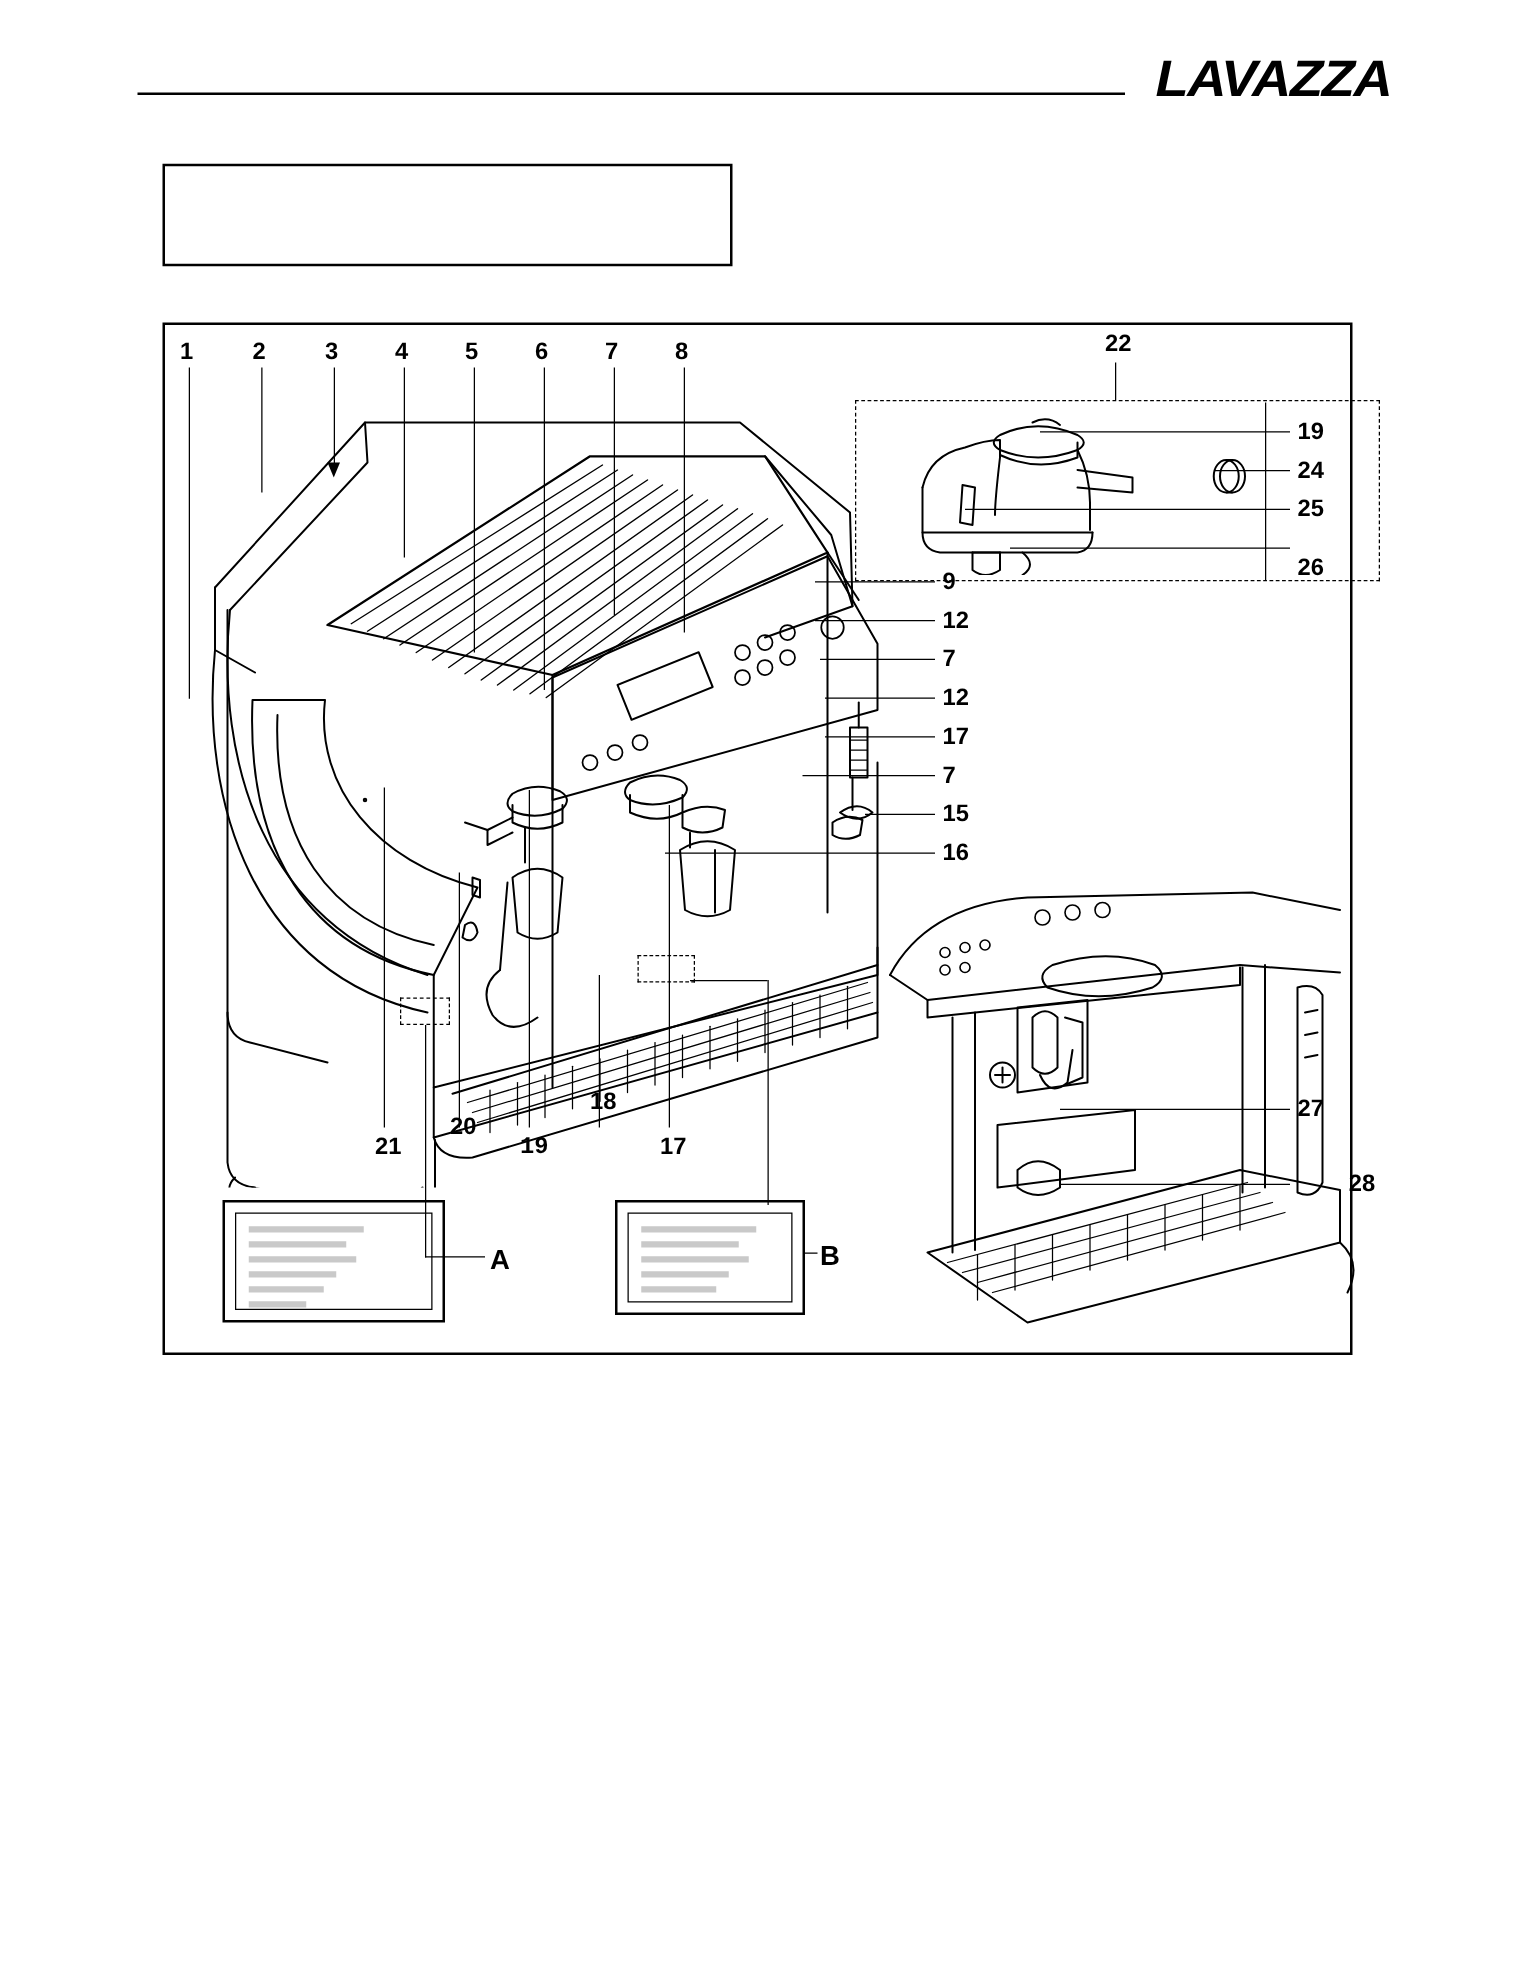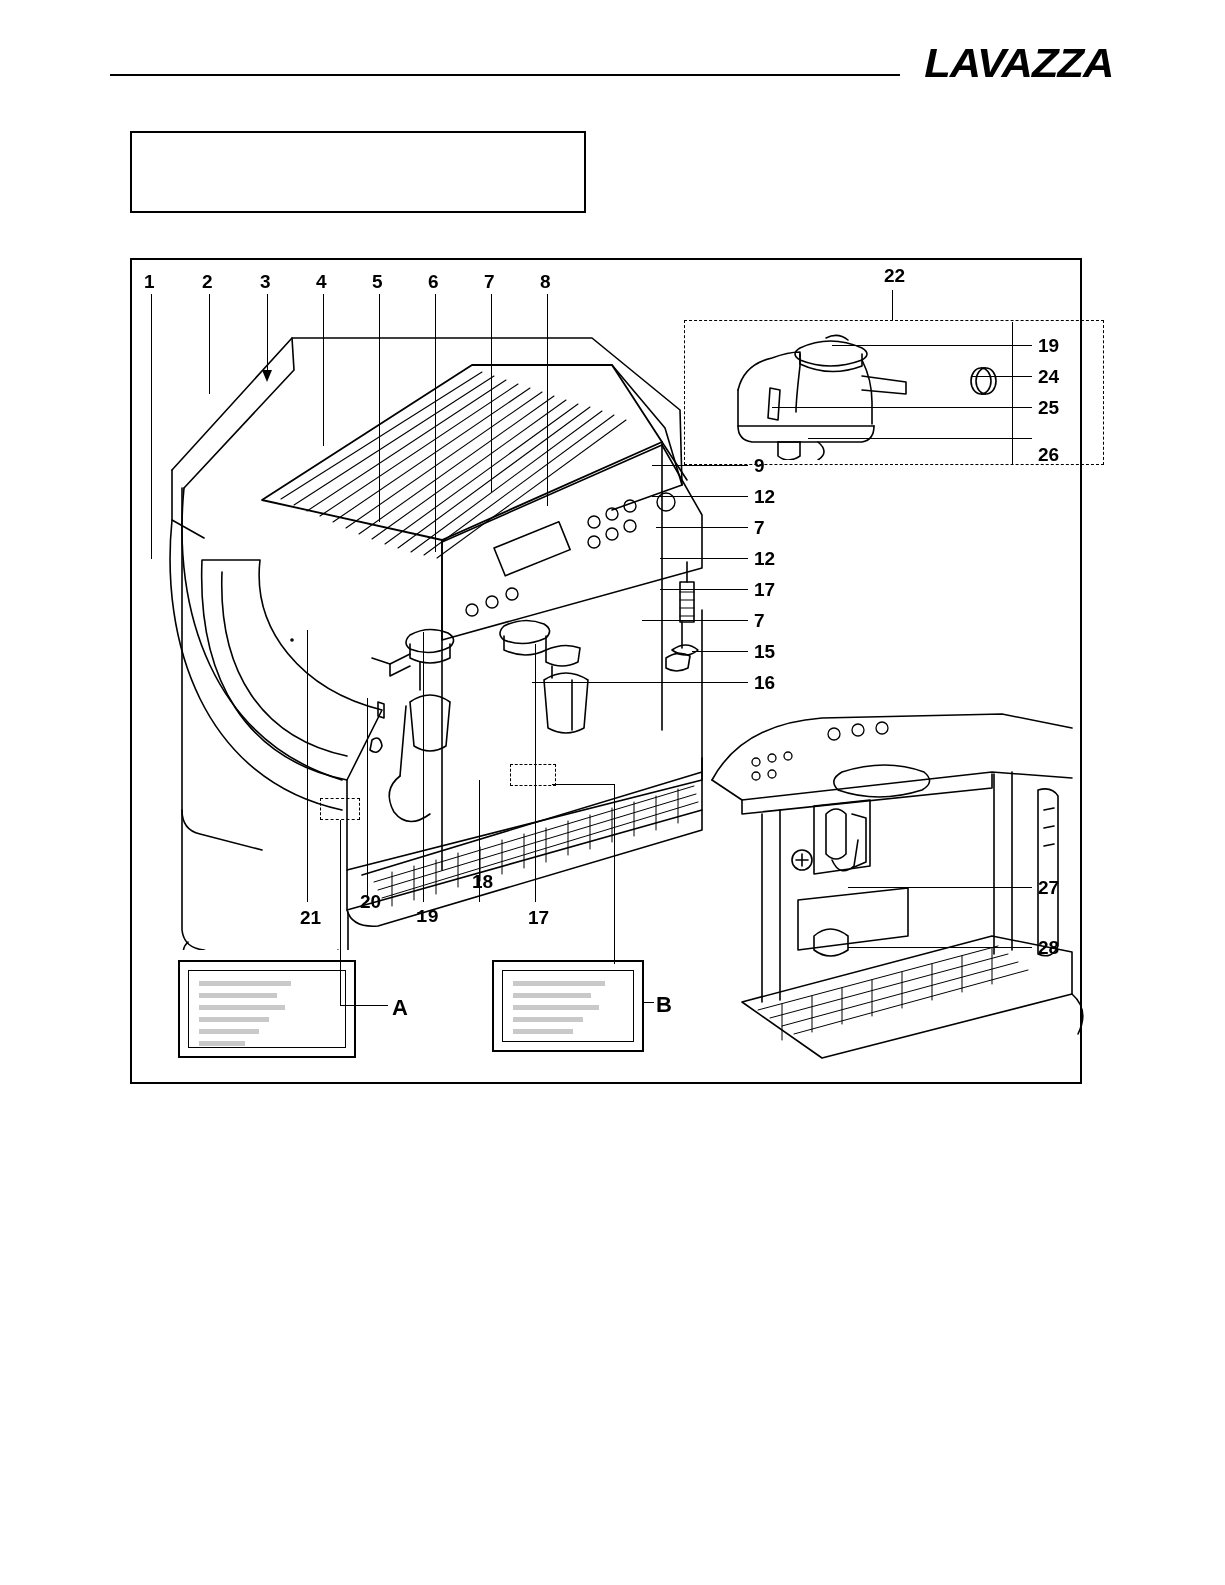--- a/index.html
+++ b/index.html
@@ -418,21 +418,21 @@
         <path d="M230 254 L230 290"></path>
         <path d="M260 246 L260 282"></path>
         <path d="M290 238 L290 274"></path>
       </g>
 
       <path d="M370 284 q18 16 6 40"></path>
     </g>
   </svg>
 
   <div class="callout" style="left:906px; top:618px;">27</div>
-  <div class="callout" style="left:906px; top:678px;">28</div>
+  <div class="callout" style="left:906px; top:678px;padding-left:41px;">28</div>
   <div class="leader h" style="left:716px; top:627px; width:184px;"></div>
   <div class="leader h" style="left:716px; top:687px; width:184px;"></div>
 
   <div class="legend-box" style="left:46px; top:700px; width:178px; height:98px;">
     <div class="legend-inner">
       <div class="legend-line" style="top:10px; width:92px;"></div>
       <div class="legend-line" style="top:22px; width:78px;"></div>
       <div class="legend-line" style="top:34px; width:86px;"></div>
       <div class="legend-line" style="top:46px; width:70px;"></div>
       <div class="legend-line" style="top:58px; width:60px;"></div>

